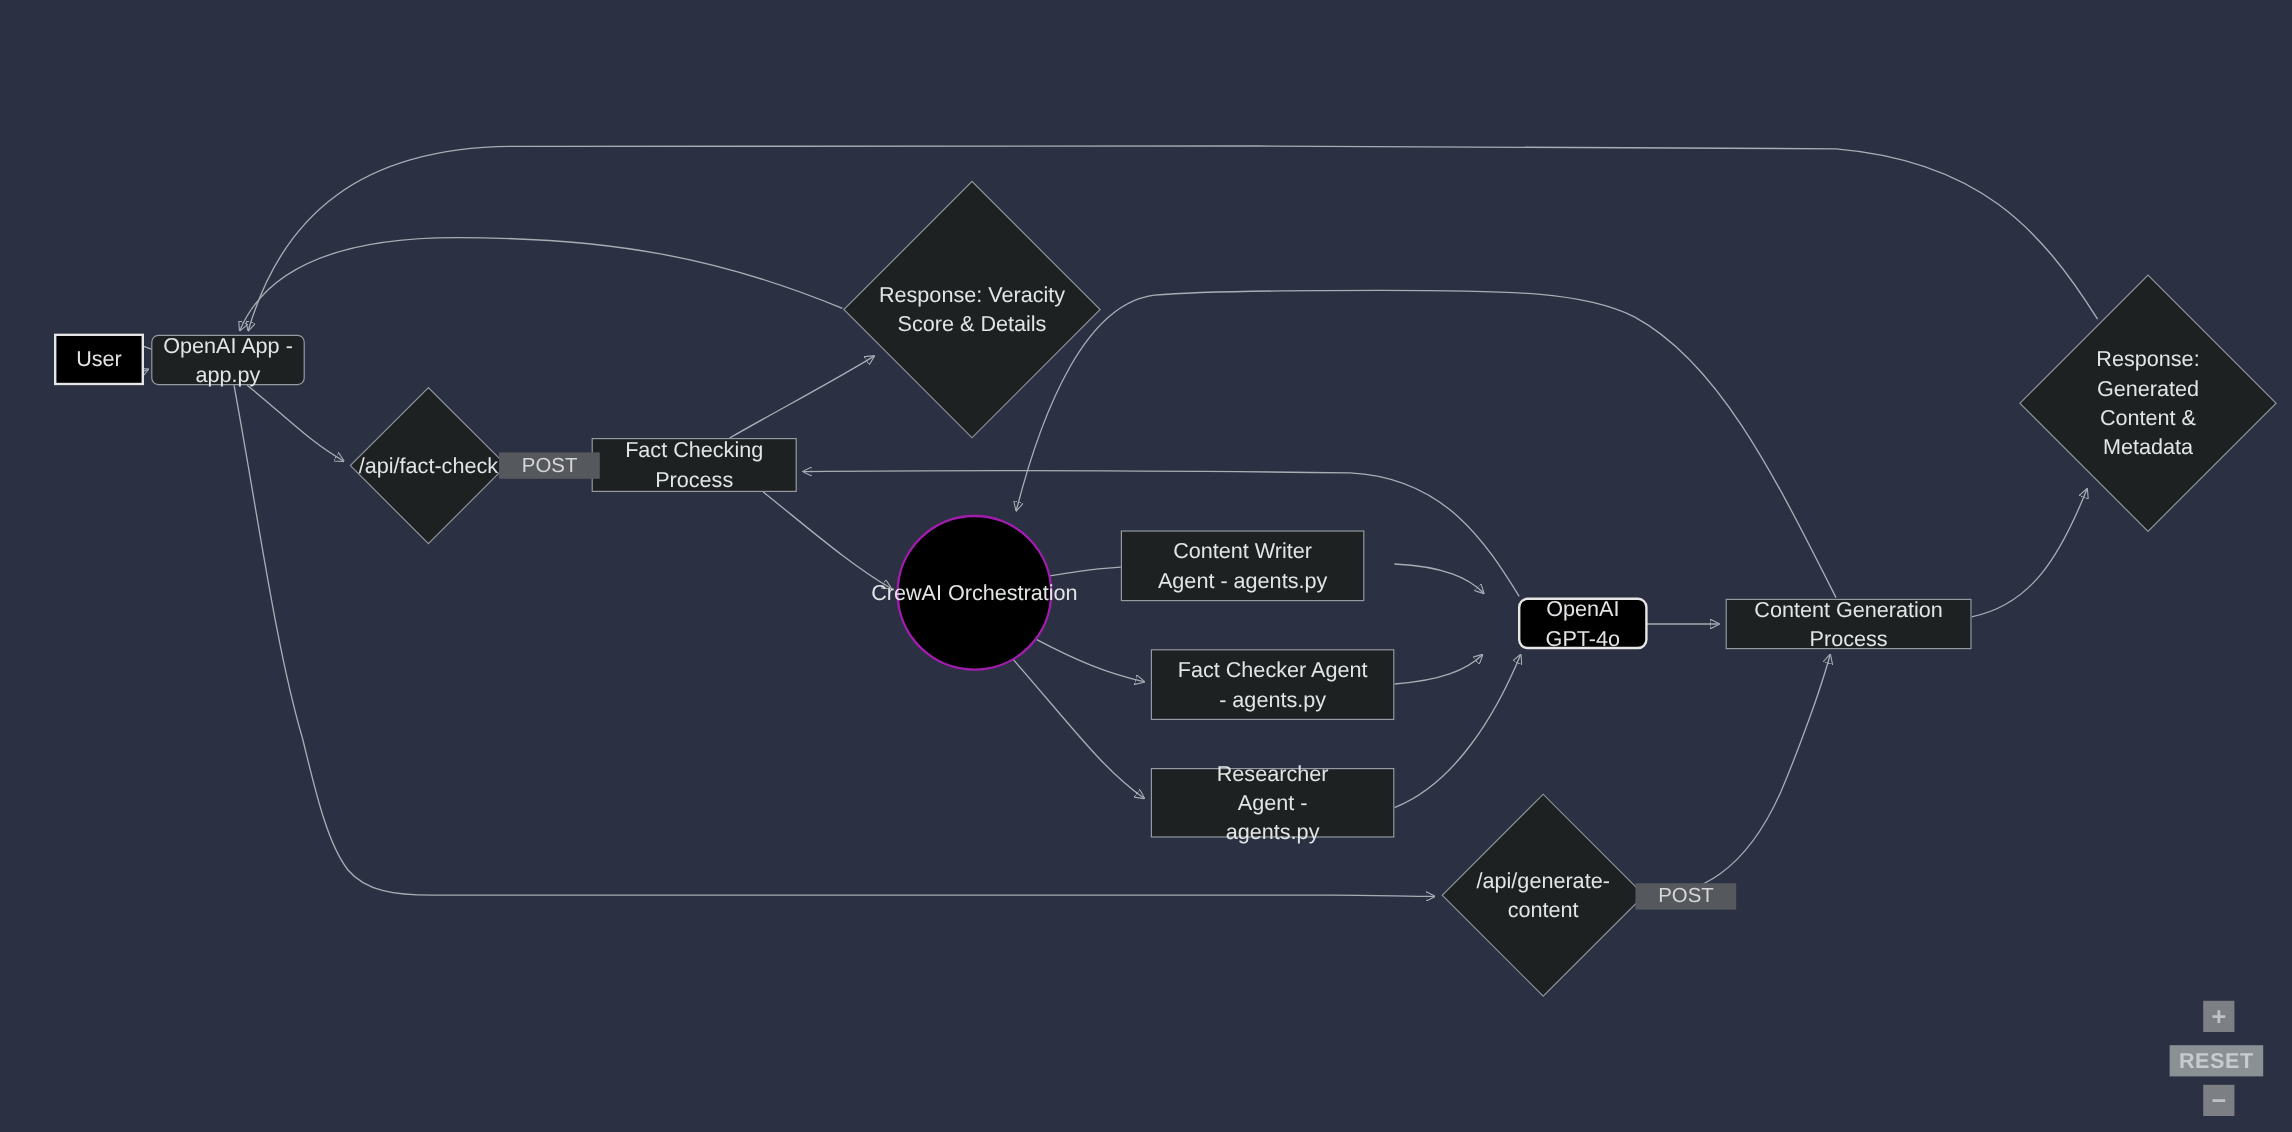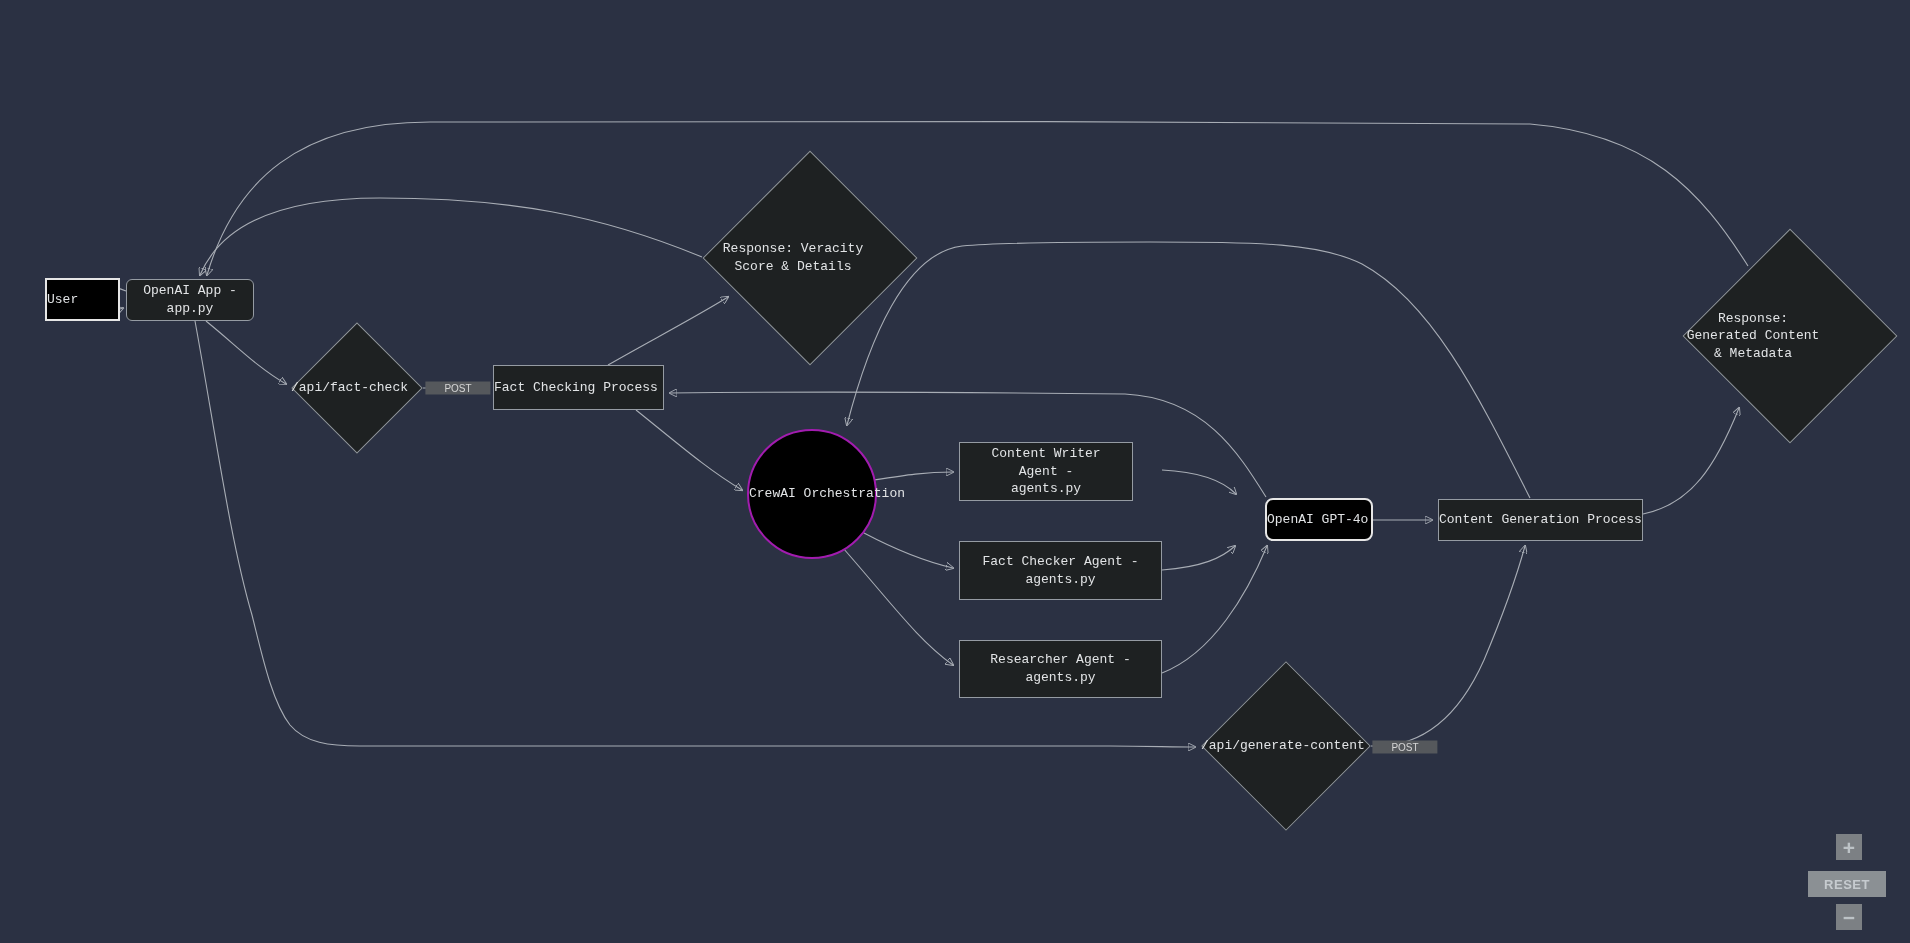--- a/index.html
+++ b/index.html
@@ -7,59 +7,58 @@
     width:1910px;height:943px;overflow:hidden;
     background:#2b3143;
     font-family:"Liberation Sans","DejaVu Sans",sans-serif;
     -webkit-font-smoothing:antialiased;
   }
   .canvas{position:relative;width:1910px;height:943px;}
   svg.edges{position:absolute;left:0;top:0;}
   svg.edges path{stroke:#a8adb5;stroke-width:1.1;fill:none;}
 
   .node{
-    position:absolute;display:flex;align-items:center;
-    text-align:center;color:#e2e4e6;font-size:13px;line-height:1.35;
+    position:absolute;display:flex;align-items:center;justify-content:center;
+    text-align:center;color:#e2e4e6;font-size:18px;line-height:1.35;
     box-sizing:border-box;
-    font-family:Liberation Mono, monospace;
   }
   .rect{background:#1e2122;border:1px solid #959ba3;}
   .rounded{border-radius:6px;}
   .special{background:#000;border:2px solid #e6e6e6;margin-left:32px;}
   .special.rounded{border-radius:8px;}
   .circle{background:#000;border:2px solid #a21caf;border-radius:50%;}
   .circle .label{white-space:nowrap;}
   .diamond{background:transparent;border:none;}
   .diamond-shape{
     position:absolute;left:50%;top:50%;
     transform:translate(-50%,-50%) rotate(45deg);
     background:#1e2122;border:1px solid #8f959c;box-sizing:border-box;
   }
   .diamond .label{position:relative;z-index:1;}
   .label{display:block;}
 
   .edge-label{
     position:absolute;transform:translate(-50%,-50%);
-    background:#55585c;color:#d6d6d6;font-size:10px;
+    background:#55585c;color:#d6d6d6;font-size:17px;
     padding:1px 19px;z-index:2;
   }
 
   .ctrl{
     position:absolute;border:none;cursor:pointer;
     display:flex;align-items:center;justify-content:center;
     font-family:"Liberation Sans","DejaVu Sans",sans-serif;
     padding:0;box-sizing:border-box;
   }
   .zoom-btn{
     width:26px;height:26px;background:#7c8084;color:#bcc2c6;
     font-size:21px;font-weight:bold;line-height:1;
   }
   .reset-btn{
     width:78px;height:26px;background:#8b9094;color:#c6cbcf;
-    font-size:13px;font-weight:bold;letter-spacing:0.5px;
+    font-size:18px;font-weight:bold;letter-spacing:0.5px;
   }
 </style>
 </head>
 <body>
 
 <div class="canvas">
 
   <svg class="edges" width="1910" height="943">
     <defs>
       <marker id="arrow" viewBox="0 0 10 10" refX="8.5" refY="5" markerWidth="7.5" markerHeight="7.5" orient="auto-start-reverse">
@@ -107,21 +106,21 @@
 
   <div class="node diamond" style="left:702px;top:150px;width:216px;height:216px">
     <div class="diamond-shape" style="width:152px;height:152px"></div>
     <span class="label" style="width:182px">Response: Veracity Score &amp; Details</span>
   </div>
 
   <div class="node circle" style="left:747px;top:429px;width:130px;height:130px">
     <span class="label">CrewAI Orchestration</span>
   </div>
 
-  <div class="node rect" style="left:959px;top:442px;width:174px;height:59px;padding:0 22px">
+  <div class="node rect" style="left:934px;top:442px;width:203px;height:59px;padding:0 22px">
     <span class="label">Content Writer Agent - agents.py</span>
   </div>
 
   <div class="node rect" style="left:959px;top:541px;width:203px;height:59px;padding:0 16px">
     <span class="label">Fact Checker Agent - agents.py</span>
   </div>
 
   <div class="node rect" style="left:959px;top:640px;width:203px;height:58px;padding:0 30px">
     <span class="label">Researcher Agent - agents.py</span>
   </div>

